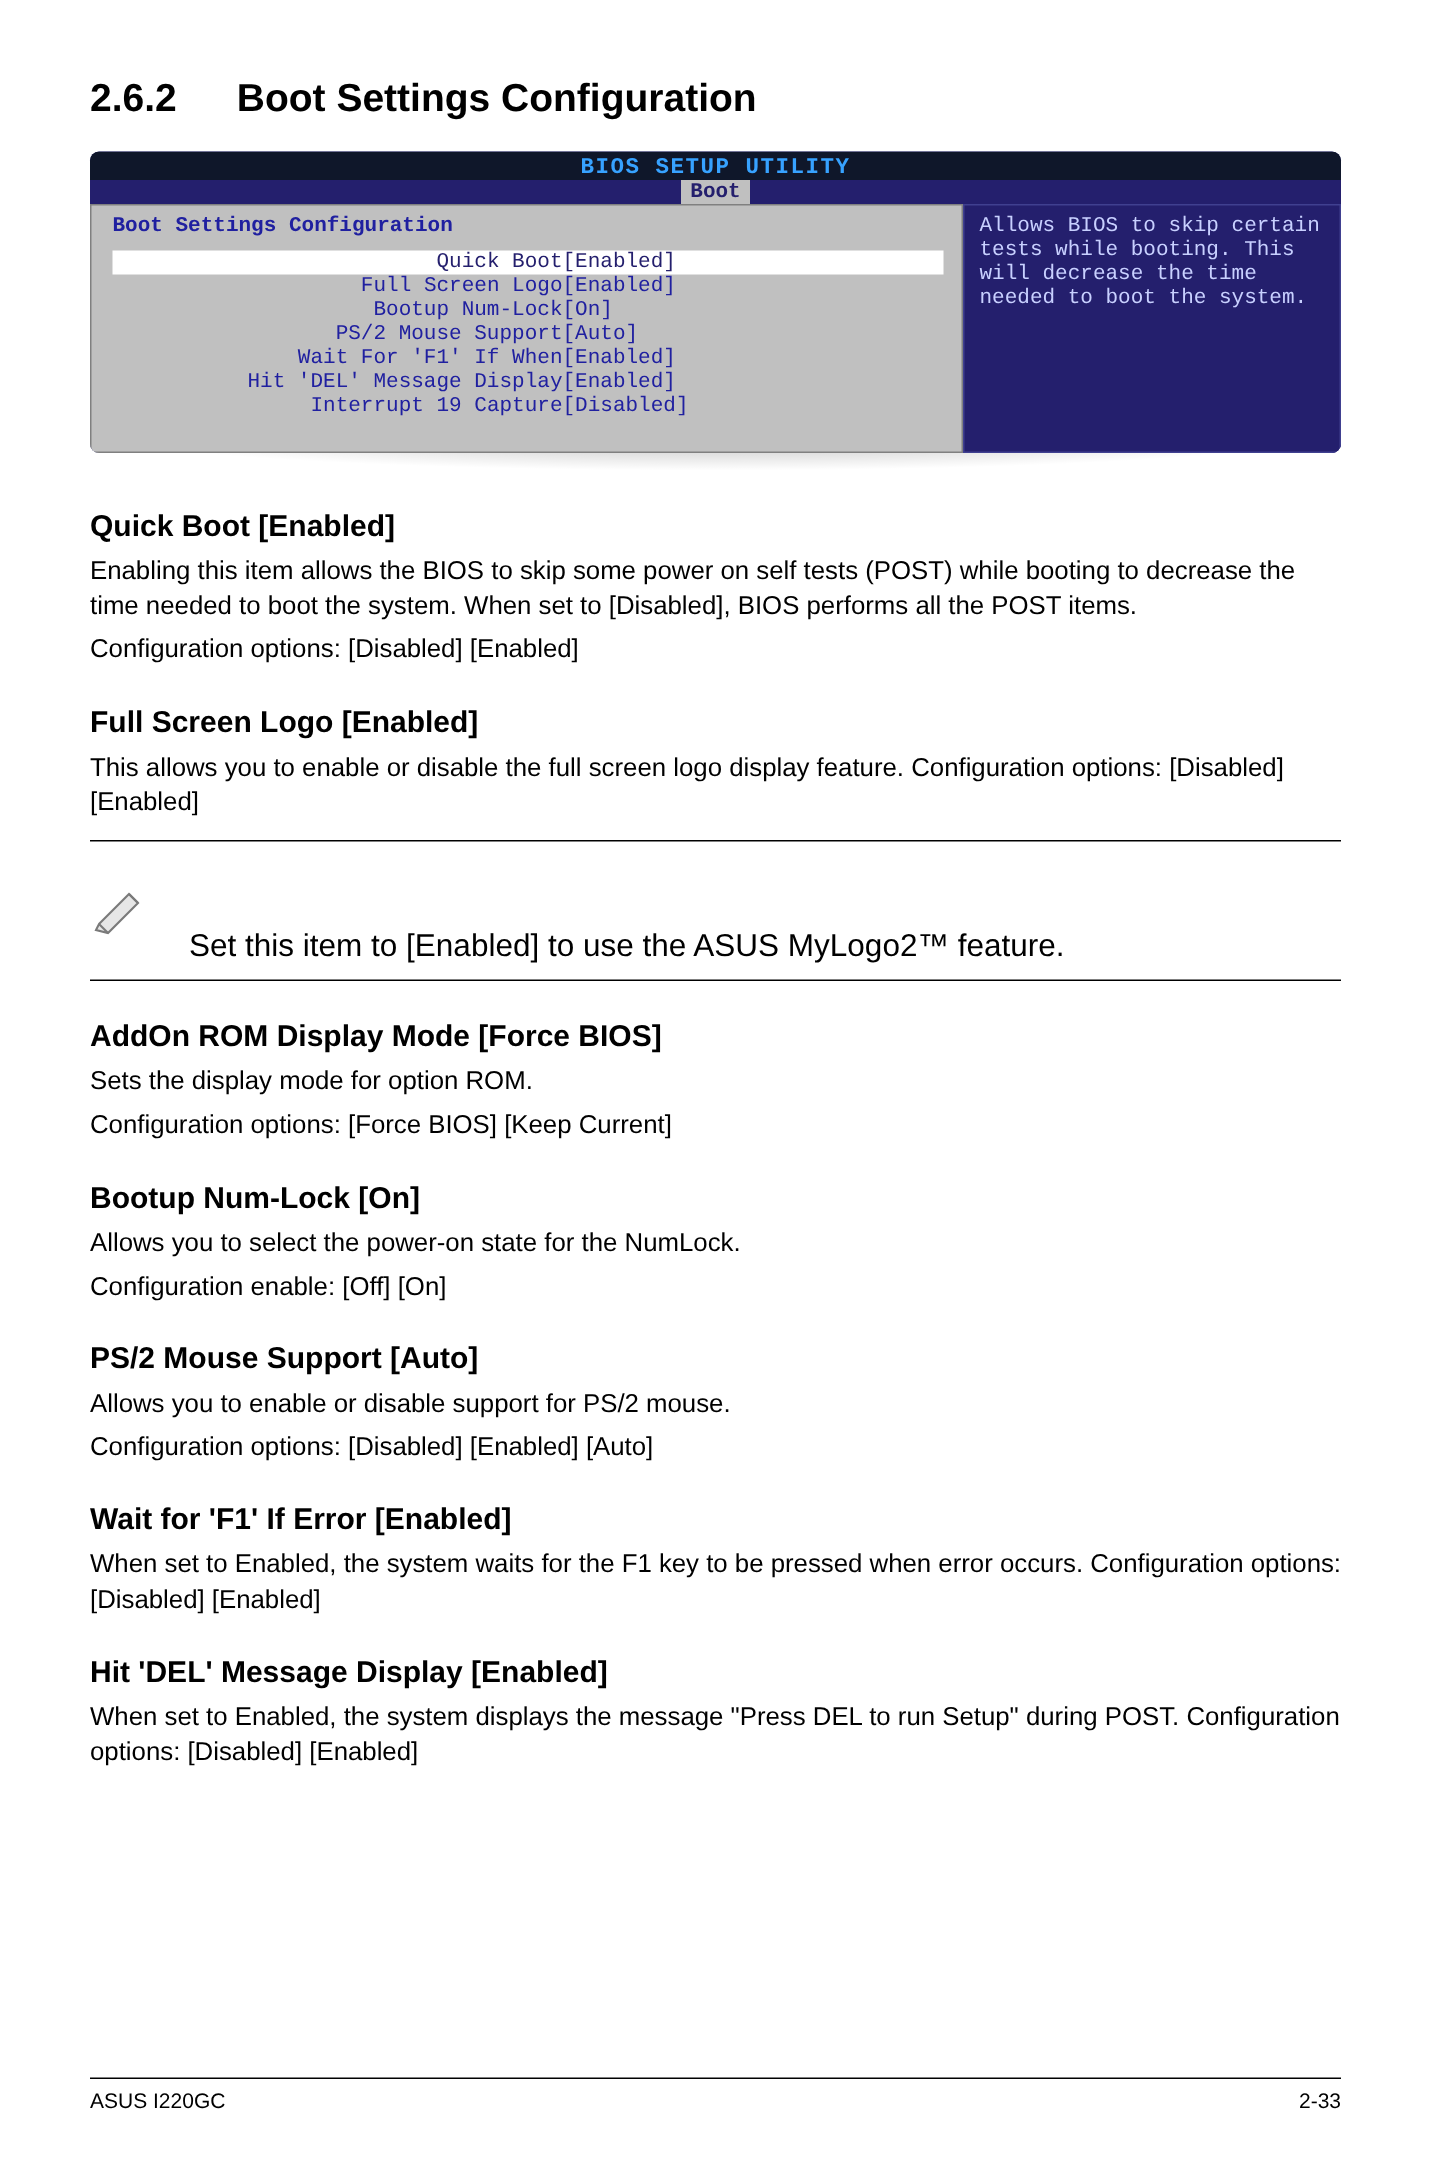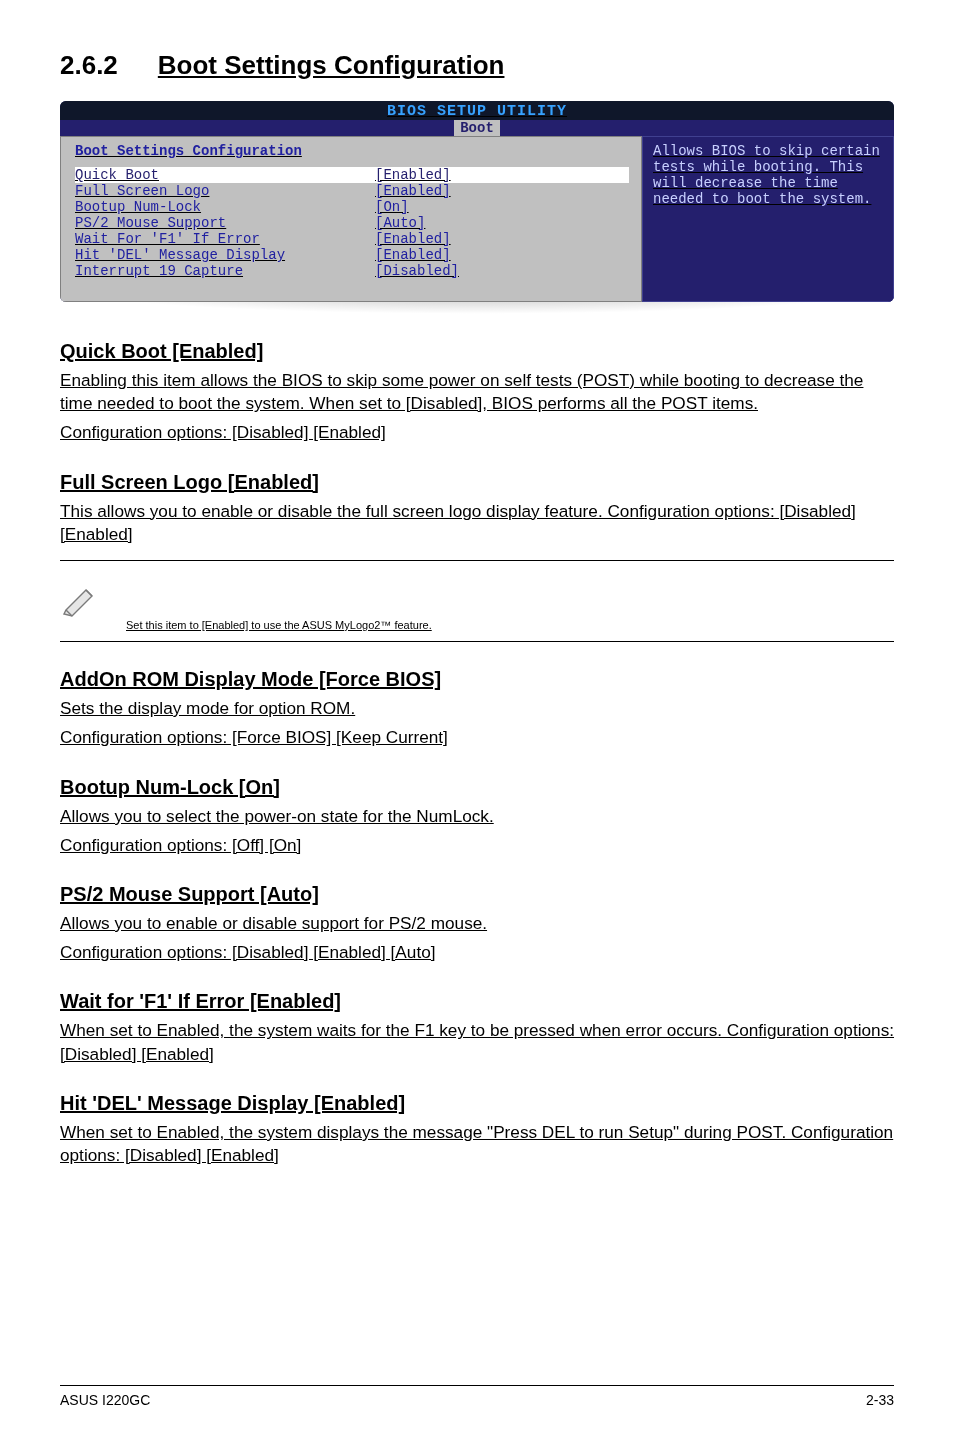--- a/index.html
+++ b/index.html
@@ -12,21 +12,20 @@
   }
   .page {
     padding: 50px 60px 30px 60px;
     box-sizing: border-box;
     display: flex;
     flex-direction: column;
     min-height: 1438px;
   }
   .content-area {
     flex: 1;
-    text-decoration: underline;
   }
   h1.section-num {
     font-size: 26px;
     font-weight: bold;
     margin: 0 0 20px 0;
   }
   h1.section-num .num {
     display: inline-block;
     margin-right: 40px;
   }
@@ -85,20 +84,21 @@
     border: 1px solid #404090;
   }
   .bios-subhead {
     color: #2020a0;
     font-weight: bold;
     margin-bottom: 8px;
   }
   .bios-row {
     display: flex;
     white-space: pre;
+    text-align: right;
   }
   .bios-row .label {
     width: 300px;
   }
   .bios-row .val {
   }
   .bios-row.highlight {
     background: #ffffff;
     color: #241f6d;
   }
@@ -128,21 +128,21 @@
     gap: 26px;
   }
   .note-icon {
     width: 40px;
     height: 34px;
     display: flex;
     align-items: center;
     justify-content: center;
   }
   .note-text {
-    font-size: 11px;
+    font-size: 21px;
     margin-top: 48px;
   }
 
   
   .footer {
     display: flex;
     justify-content: space-between;
     font-size: 14px;
     border-top: 1px solid #000;
     padding-top: 6px;
@@ -177,21 +177,21 @@
         </div>
         <div class="bios-row">
           <span class="label">Bootup Num-Lock</span>
           <span class="val">[On]</span>
         </div>
         <div class="bios-row">
           <span class="label">PS/2 Mouse Support</span>
           <span class="val">[Auto]</span>
         </div>
         <div class="bios-row">
-          <span class="label">Wait For 'F1' If Error</span>
+          <span class="label">Wait For 'F1' If When</span>
           <span class="val">[Enabled]</span>
         </div>
         <div class="bios-row">
           <span class="label">Hit 'DEL' Message Display</span>
           <span class="val">[Enabled]</span>
         </div>
         <div class="bios-row">
           <span class="label">Interrupt 19 Capture</span>
           <span class="val">[Disabled]</span>
         </div>
@@ -221,21 +221,21 @@
     </div>
     <div class="note-text">Set this item to [Enabled] to use the ASUS MyLogo2™ feature.</div>
   </div>
 
   <h2 class="subhead">AddOn ROM Display Mode [Force BIOS]</h2>
   <p class="body">Sets the display mode for option ROM.</p>
   <p class="body">Configuration options: [Force BIOS] [Keep Current]</p>
 
   <h2 class="subhead">Bootup Num-Lock [On]</h2>
   <p class="body">Allows you to select the power-on state for the NumLock.</p>
-  <p class="body">Configuration options: [Off] [On]</p>
+  <p class="body">Configuration enable: [Off] [On]</p>
 
   <h2 class="subhead">PS/2 Mouse Support [Auto]</h2>
   <p class="body">Allows you to enable or disable support for PS/2 mouse.</p>
   <p class="body">Configuration options: [Disabled] [Enabled] [Auto]</p>
 
   <h2 class="subhead">Wait for 'F1' If Error [Enabled]</h2>
   <p class="body">When set to Enabled, the system waits for the F1 key to be pressed when error occurs. Configuration options: [Disabled] [Enabled]</p>
 
   <h2 class="subhead">Hit 'DEL' Message Display [Enabled]</h2>
   <p class="body">When set to Enabled, the system displays the message "Press DEL to run Setup" during POST. Configuration options: [Disabled] [Enabled]</p>

